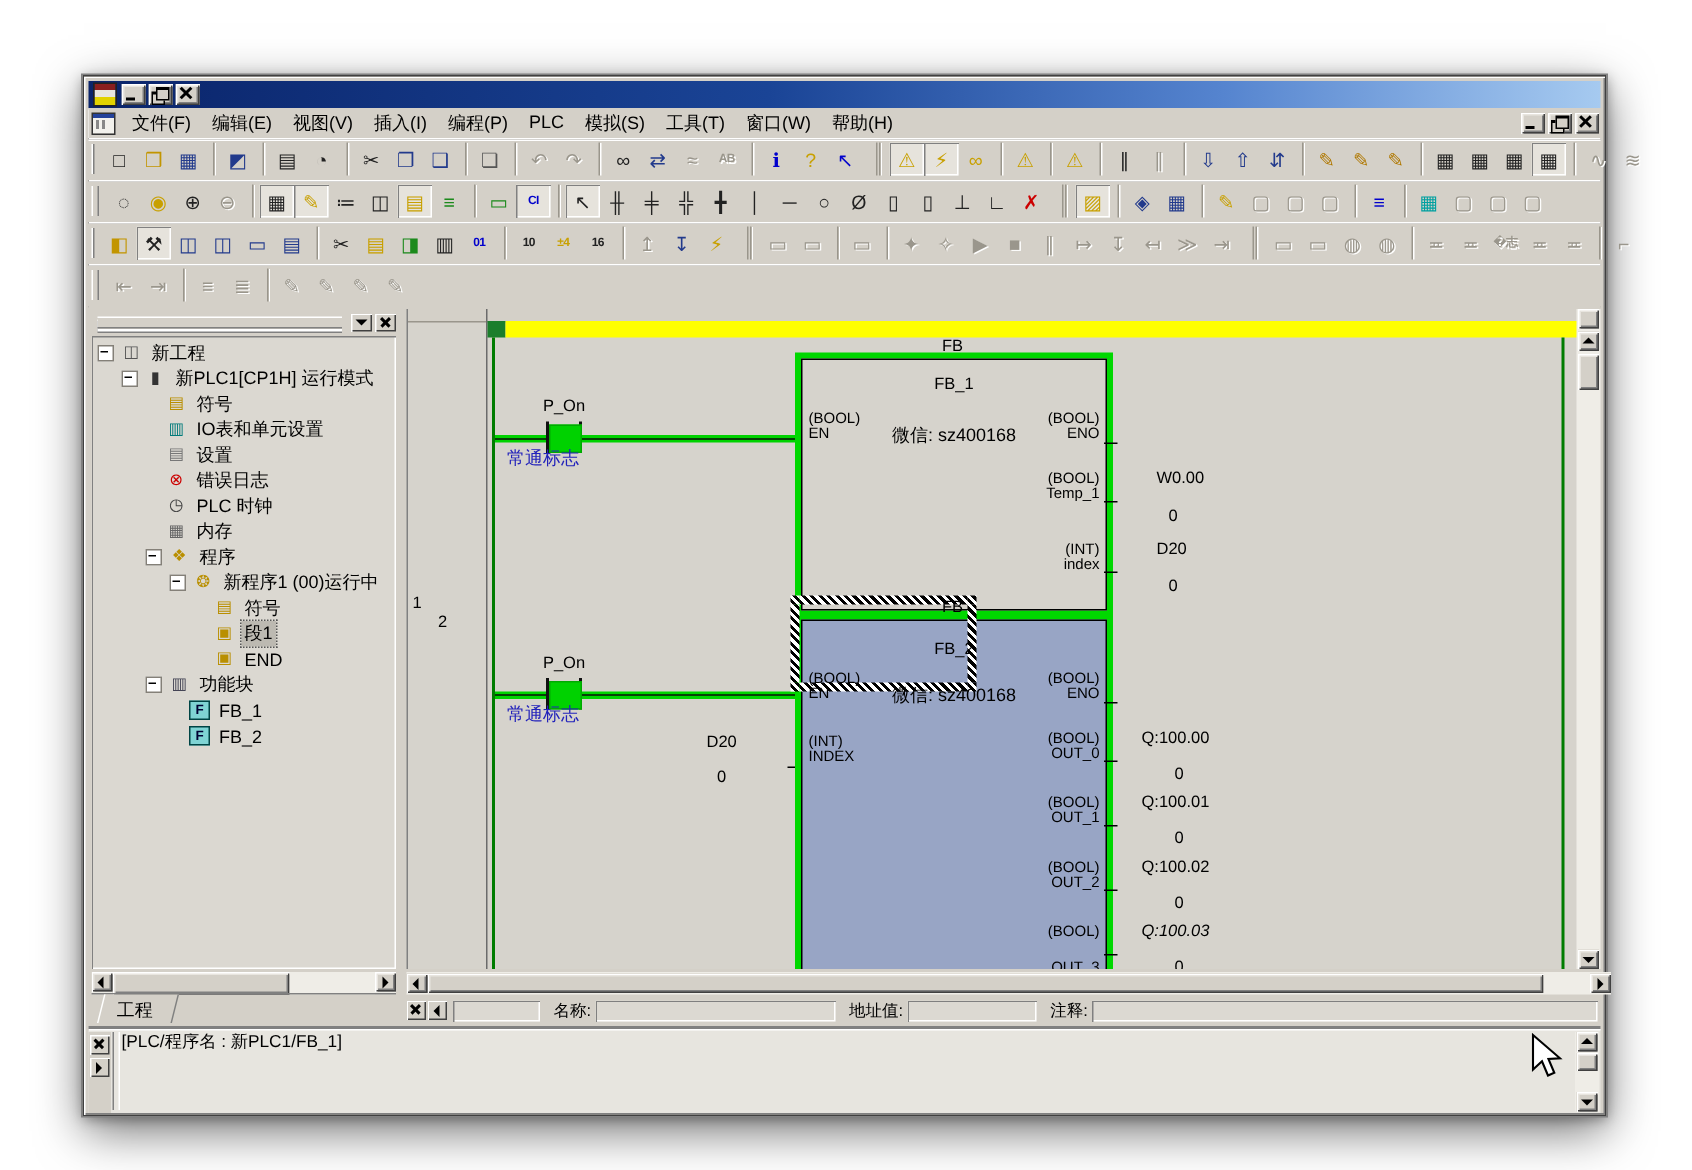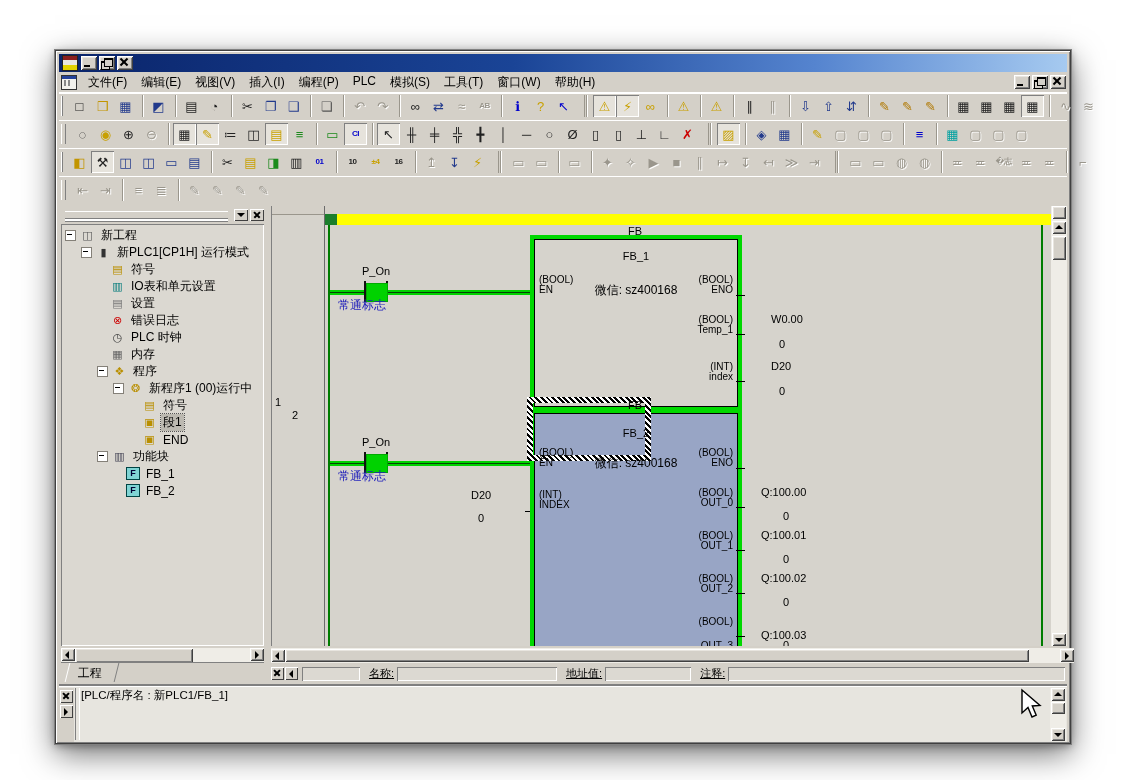--- a/index.html
+++ b/index.html
@@ -125,21 +125,21 @@
     border-image:repeating-linear-gradient(45deg,#fff 0 2px,#000 2px 4px) 6;}
   .lvscroll{position:absolute;right:0;top:2px;width:16px;height:440px;background:#efede7;}
   .lvscroll .sbtn{position:absolute;left:1px;width:14px;}
   .lhscroll{position:absolute;left:1px;top:444px;width:803px;height:15px;background:#efede7;display:flex;align-items:center;}
 
   
   .opbar{position:absolute;left:1px;top:461px;right:0;height:17px;display:flex;align-items:center;font-size:11px;}
   .opbtn{width:13px;height:13px;background:#d4d0c8;flex:none;position:relative;margin-right:1px;
     box-shadow:inset 1px 1px 0 #fff,inset -1px -1px 0 #404040;}
   .opfield{height:14px;background:#dcd9d2;box-shadow:inset 1px 1px 0 #808080,inset -1px -1px 0 #fff;margin:0 3px;}
-  .oplabel{white-space:nowrap;margin-left:6px;text-decoration:underline;}
+  .oplabel{white-space:nowrap;margin-left:6px;}
 
   
   .outwin{position:absolute;left:3px;top:633px;right:3px;height:56px;background:#e7e5df;
     border-top:2px solid #808080;box-shadow:inset 0 1px 0 #fff;}
   .outcol{position:absolute;left:0;top:2px;width:15px;bottom:0;background:#d4d0c8;}
   .outsep{position:absolute;left:16px;top:2px;width:3px;bottom:2px;border-left:1px solid #808080;border-right:1px solid #fff;}
   .outlines{position:absolute;left:22px;top:3px;right:18px;bottom:2px;overflow:hidden;}
   .outline-row{font-size:11.5px;line-height:13px;color:#000;white-space:nowrap;}
   .ovscroll{position:absolute;right:1px;top:2px;width:16px;bottom:1px;background:#efede7;}
   .ovscroll .sbtn{position:absolute;left:1px;width:14px;}
@@ -846,21 +846,21 @@
               <div class="stub" style="left: 464px; top: 301px;"></div>
               <div class="operand" style="left: 489px; top: 280px;">Q:100.00</div>
               <div class="operand" style="left: 511px; top: 304px;">0</div>
               <div class="stub" style="left: 464px; top: 344px;"></div>
               <div class="operand" style="left: 489px; top: 323px;">Q:100.01</div>
               <div class="operand" style="left: 511px; top: 347px;">0</div>
               <div class="stub" style="left: 464px; top: 387px;"></div>
               <div class="operand" style="left: 489px; top: 366px;">Q:100.02</div>
               <div class="operand" style="left: 511px; top: 390px;">0</div>
               <div class="stub" style="left: 464px; top: 430px;"></div>
-              <div class="operand" style="left: 489px; top: 423px;">Q:100.03</div>
+              <div class="operand" style="left: 489px; top: 409px; font-style: italic;">Q:100.03</div>
               <div class="operand" style="left: 511px; top: 433px;">0</div>
             </div>
         </div>
 
         <div class="lvscroll">
           <div class="sbtn" style="top:0;"></div>
           <div class="sbtn" style="top:15px;">
               <div class="arr u"></div>
             </div>
           <div class="thumb" style="position:absolute;left:1px;top:30px;width:14px;height:24px;"></div>

